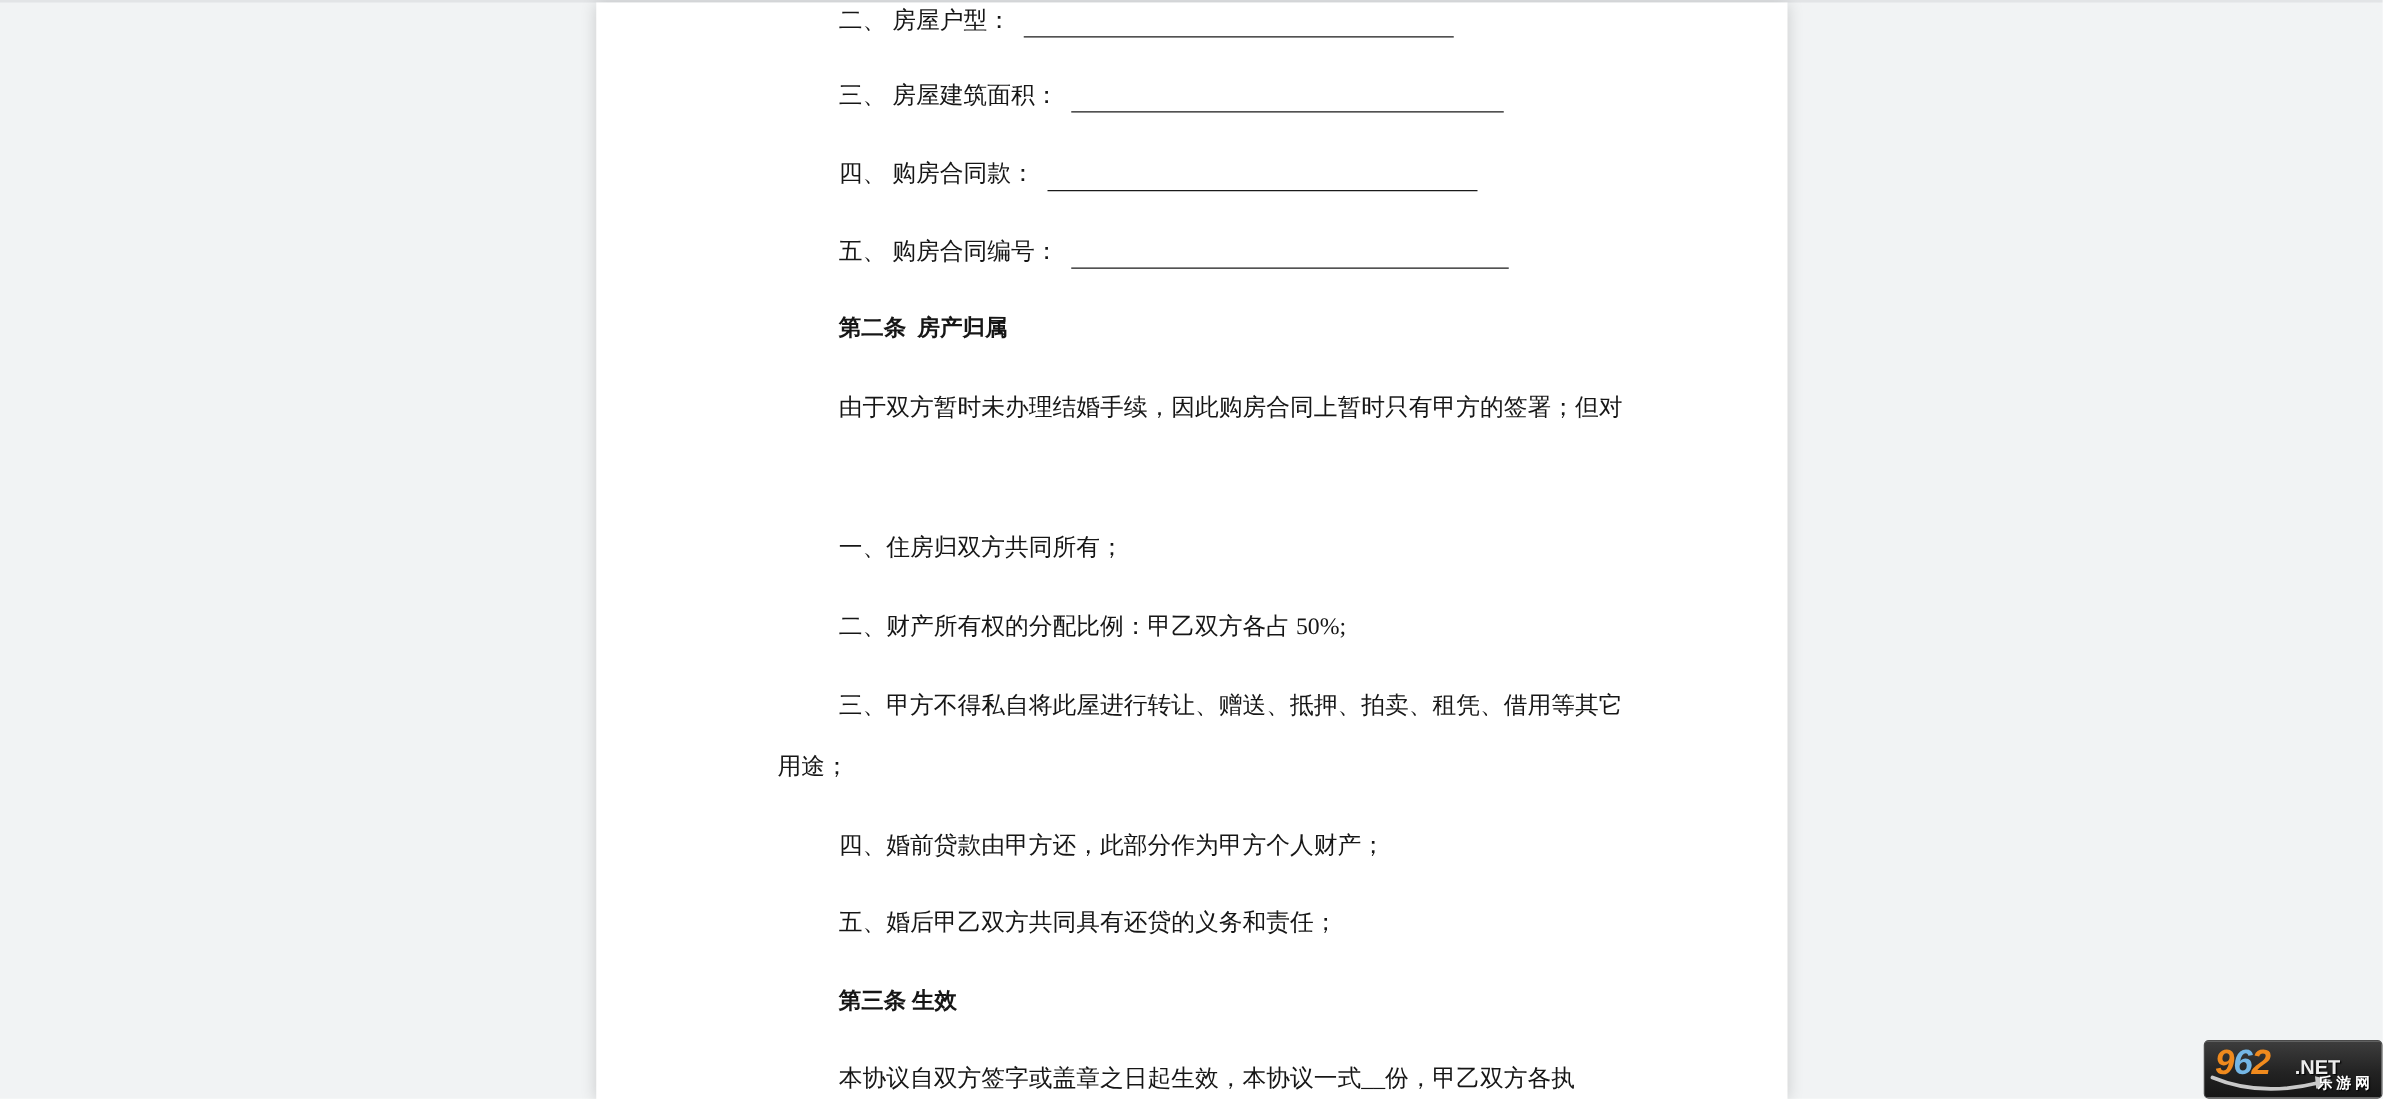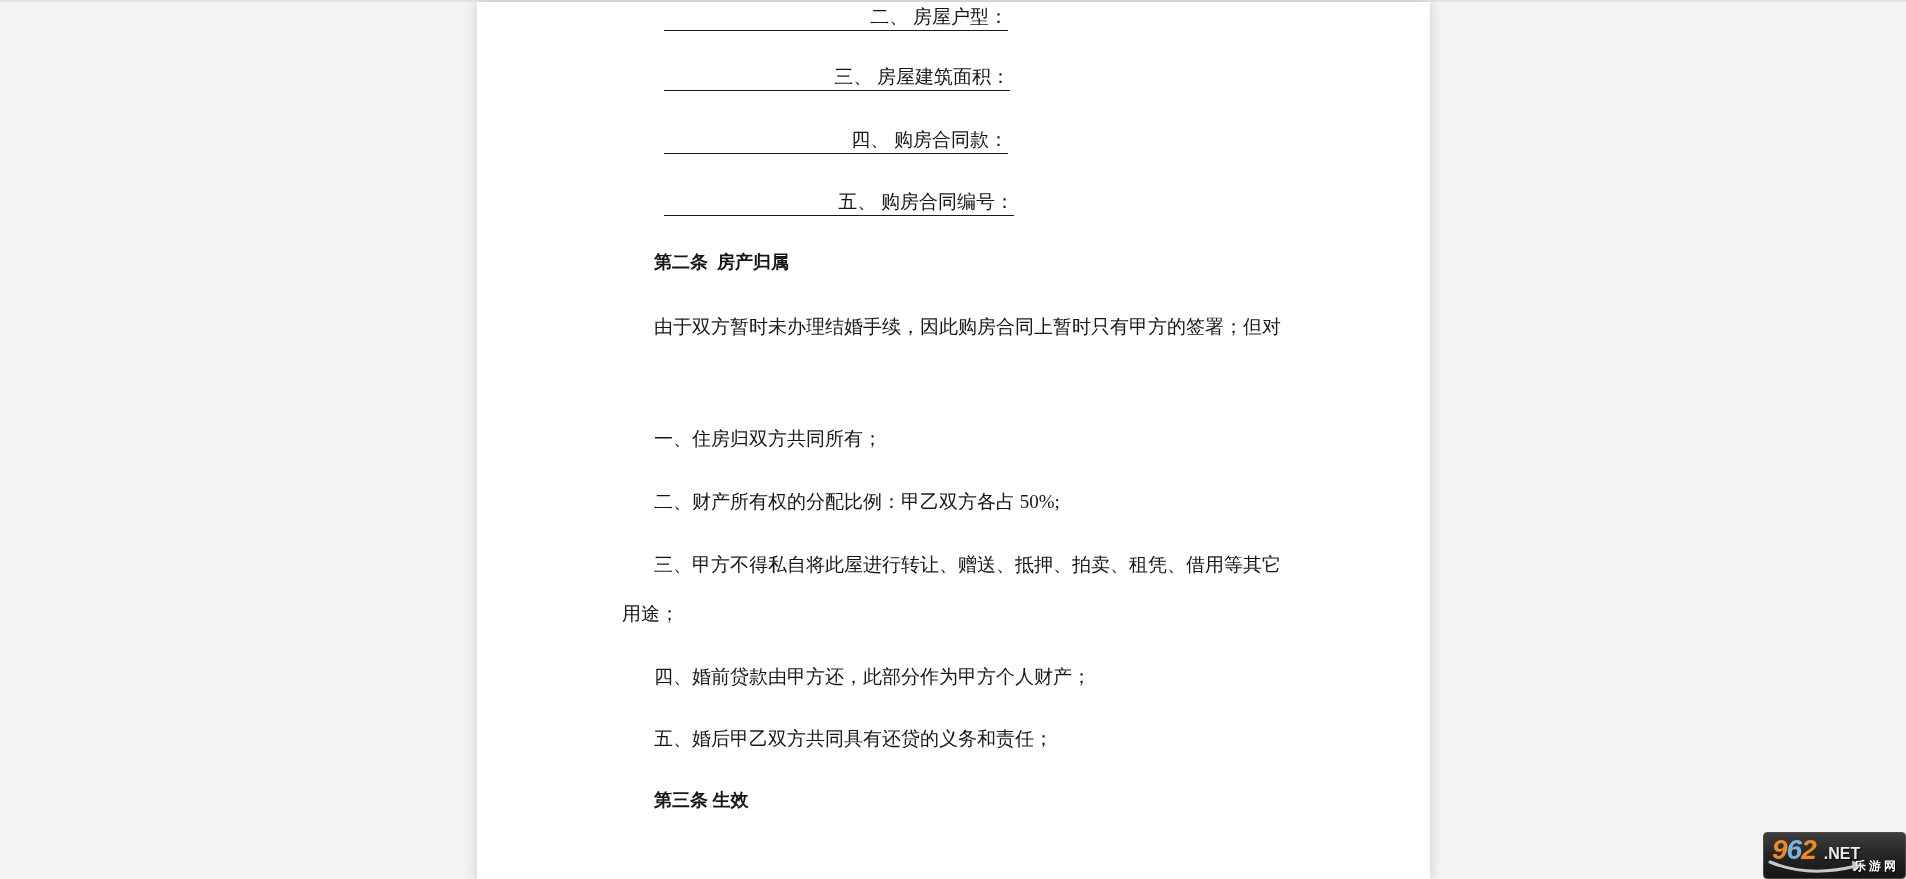--- a/index.html
+++ b/index.html
@@ -20,21 +20,21 @@
     background: #ffffff;
     box-shadow: 0 0 12px rgba(0,0,0,0.16);
   }
   .doc-line {
     position: absolute;
     height: 26px; line-height: 26px;
     font-size: 19px;
     color: #161616;
     white-space: pre;
   }
-  .indent { left: 177px; flex-direction: column; }
+  .indent { left: 194px; }
   .hang   { left: 145px; }
   .bold   { font-weight: 700; font-size: 18px; }
   .fieldrow { display: flex; align-items: flex-end; }
   .lbl { display: inline-block; }
   .blank {
     display: inline-block;
     height: 22px;
     border-bottom: 1px solid #1a1a1a;
     margin-left: 10px;
   }
@@ -57,21 +57,21 @@
     position: absolute; top: 1px; left: 8px;
     display: flex; align-items: baseline;
     font-family: "Liberation Sans", "DejaVu Sans", sans-serif;
     font-weight: 700; font-style: italic;
   }
   .n962 { font-size: 28px; letter-spacing: -1px; }
   .c-orange { color: #f08a1d; }
   .c-blue   { color: #74b6e5; }
   .dotnet {
     font-size: 16px; font-style: normal;
-    color: #ececec; letter-spacing: 0px; margin-left: 8px;
+    color: #ececec; letter-spacing: 0px; margin-left: 20px;
     text-shadow: 1px 1px 1px #000;
   }
   .logo-row2 {
     position: absolute; right: 6px; bottom: 3px;
     font-family: "Liberation Sans", "DejaVu Sans", sans-serif;
     font-size: 12px; font-weight: 700;
     color: #ffffff; letter-spacing: 3px;
     text-shadow: 1px 1px 1px #000;
     margin-left: 12px;
   }
@@ -109,20 +109,21 @@
 
     <div class="doc-line indent" style="top:424px">一、住房归双方共同所有；</div>
     <div class="doc-line indent" style="top:487px">二、财产所有权的分配比例：甲乙双方各占 50%;</div>
     <div class="doc-line indent" style="top:550px">三、甲方不得私自将此屋进行转让、赠送、抵押、拍卖、租凭、借用等其它</div>
     <div class="doc-line hang" style="top:599px">用途；</div>
     <div class="doc-line indent" style="top:662px">四、婚前贷款由甲方还，此部分作为甲方个人财产；</div>
     <div class="doc-line indent" style="top:724px">五、婚后甲乙双方共同具有还贷的义务和责任；</div>
 
     <div class="doc-line indent bold" style="top:785px">第三条 生效</div>
 
+    <div class="doc-line indent" style="top:849px">本协议自双方签字或盖章之日起生效，本协议一式__份，甲乙双方各执</div>
 
   </div>
 
   <div class="logo">
     <svg class="swoosh" width="100" height="18" viewBox="0 0 100 18">
       <path d="M2 4 Q 40 20 88 8" fill="none" stroke="#c9c9c9" stroke-width="3" stroke-linecap="round"></path>
       <path d="M84 3 L 97 6 L 85 13 Z" fill="#c9c9c9"></path>
     </svg>
     <div class="logo-row1">
       <span class="n962 c-orange">9</span>

